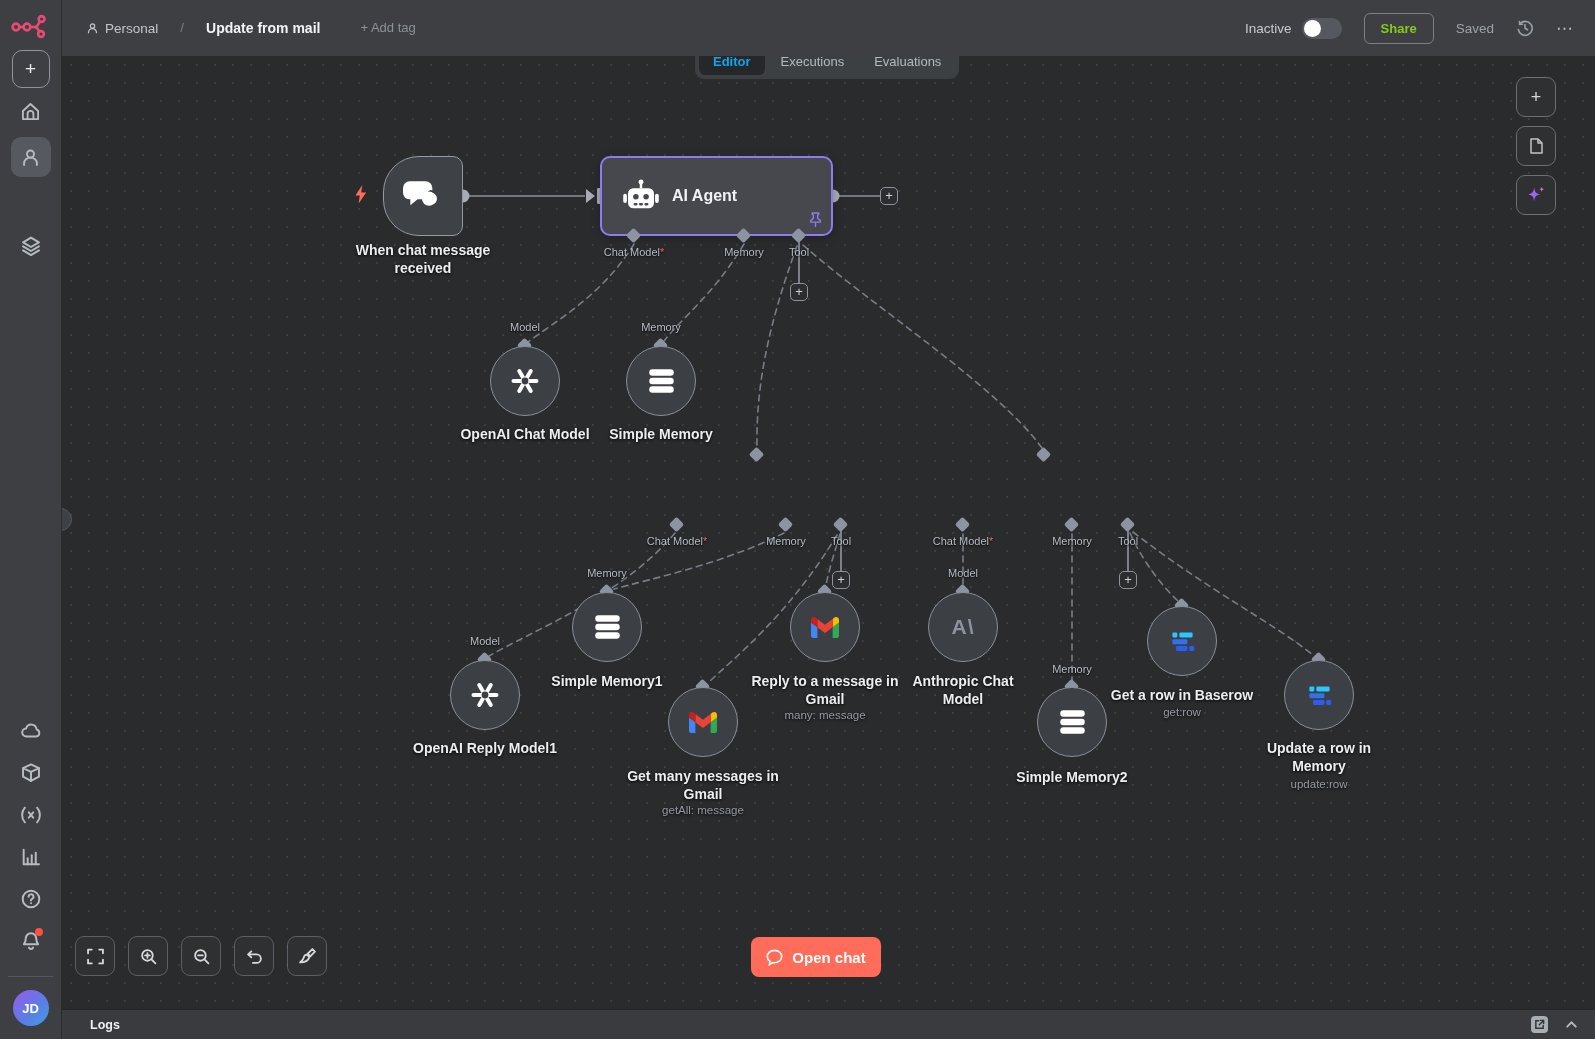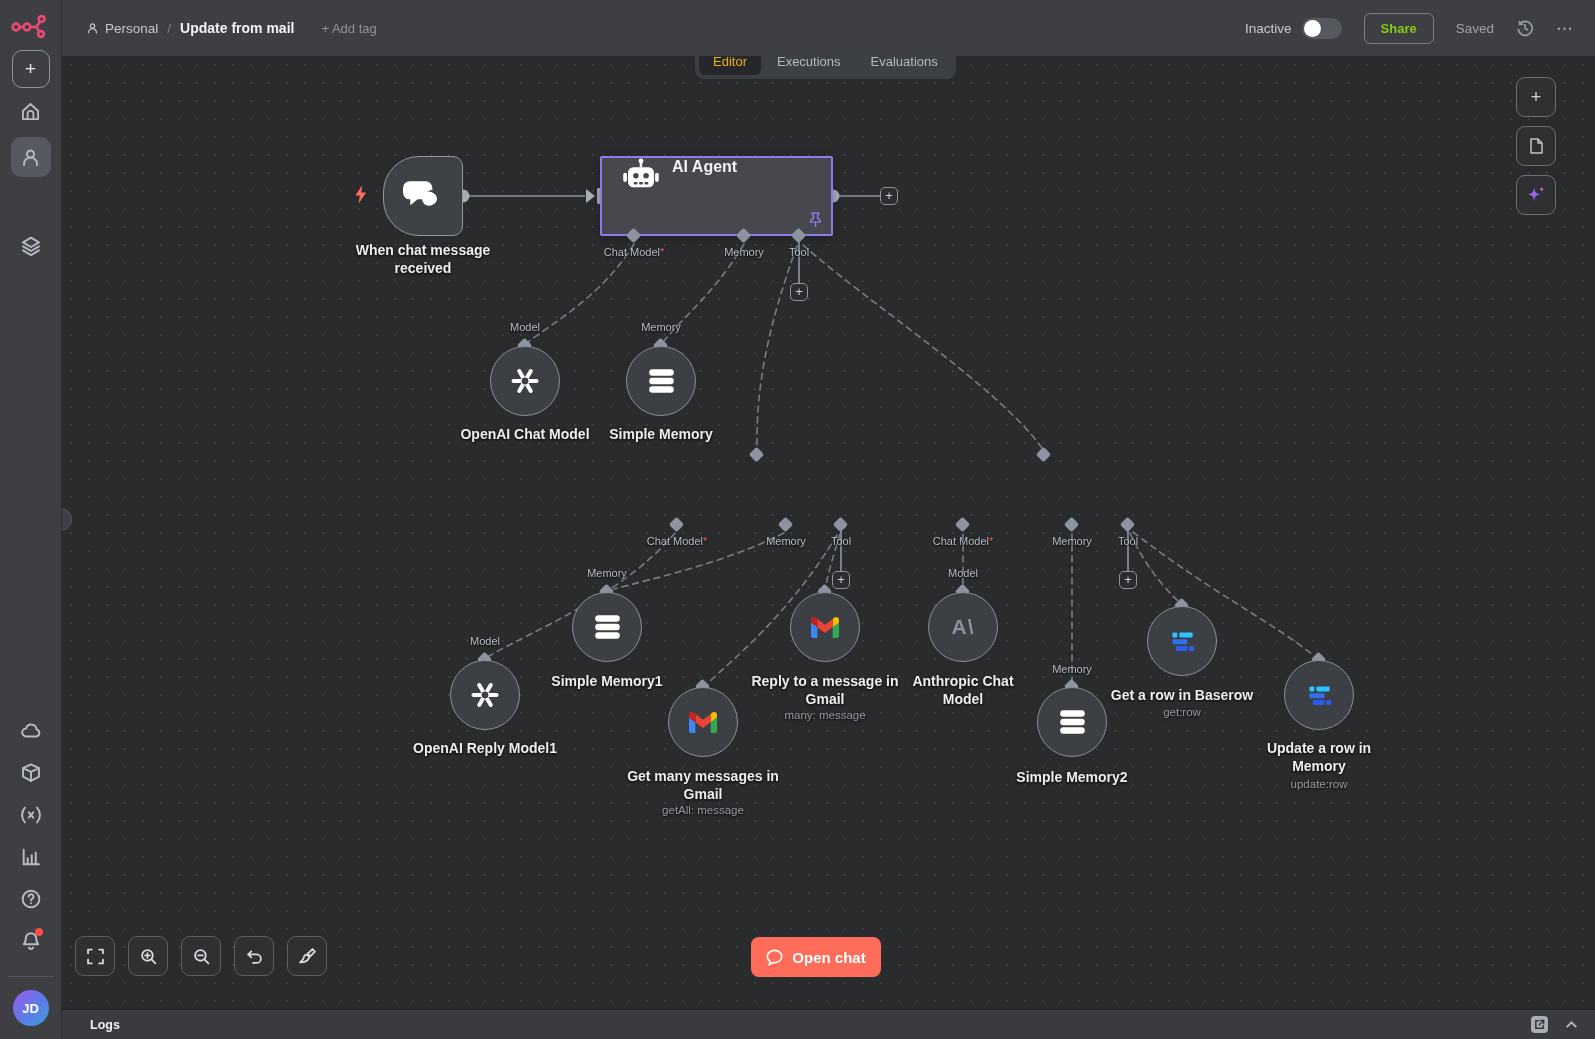--- a/index.html
+++ b/index.html
@@ -16,21 +16,21 @@
   .rail-ic.active { background:#56595f; }
   .rail svg.str { stroke:#b7bcc3; fill:none; stroke-width:1.6; stroke-linecap:round; stroke-linejoin:round; }
   .bell-dot { position:absolute; right:8px; top:7px; width:8px; height:8px; border-radius:50%; background:#ff4f42; }
   .rail-sep { position:absolute; left:8px; right:8px; top:976px; border-top:1px solid #53565b; }
   .avatar { position:absolute; left:50%; transform:translateX(-50%); top:990px; width:36px; height:36px; border-radius:50%;
     background:linear-gradient(135deg,#8a63e9 15%,#5b7ce6 55%,#3f9fe0 100%); display:flex; align-items:center; justify-content:center;
     font-size:13px; font-weight:bold; color:#fff; cursor:pointer; }
 
   
   .header { position:absolute; left:62px; top:0; right:0; height:56px; background:#3d3f43; display:flex; align-items:center; padding:0 20px 0 24px; z-index:20; }
-  .crumb { display:flex; align-items:center; gap:9px; font-size:13.5px; color:#c2c6cc; }
+  .crumb { display:flex; gap:22px; font-size:13.5px; color:#c2c6cc; }
   .crumb .proj { cursor:pointer; display:flex; align-items:center; gap:6px; }
   .crumb .sep { color:#787d85; }
   .crumb .wf { color:#f2f3f5; font-weight:700; font-size:14px; cursor:text; }
   .addtag { color:#8d929a; font-size:13px; margin-left:18px; cursor:pointer; }
   .hright { margin-left:auto; display:flex; align-items:center; gap:22px; }
   .inactive-wrap { display:flex; align-items:center; gap:10px; font-size:13.5px; color:#c6cad0; }
   .toggle { width:40px; height:21px; border-radius:11px; background:#55585e; position:relative; cursor:pointer; }
   .toggle .knob { position:absolute; left:2px; top:2px; width:17px; height:17px; border-radius:50%; background:#fff; }
   .share-btn { border:1px solid #7b7f86; border-radius:6px; background:transparent; color:#84cc16; font-size:13px; font-weight:700;
     padding:7px 16px; cursor:pointer; font-family:inherit; }
@@ -39,31 +39,31 @@
   .dots { font-size:17px; color:#b9bec5; letter-spacing:2px; cursor:pointer; }
 
   
   .canvas { position:absolute; left:62px; top:56px; width:1533px; height:953px; background:#292b2c;
     background-image:radial-gradient(circle,#3b3e40 1px,transparent 1.1px); background-size:18px 18px; z-index:5; }
   .wires { position:absolute; left:0; top:0; pointer-events:none; }
 
   
   .tabs { position:absolute; left:633px; top:-12px; display:flex; gap:2px; background:#3d4043; border-radius:9px; padding:4px; z-index:15; }
   .tab { font-size:13px; color:#b4b9c0; padding:6px 14px; border-radius:6px; cursor:pointer; white-space:nowrap; }
-  .tab.active { background:#26272a; color:#eab308; font-weight:400; }
+  .tab.active { background:#26272a; color:#0ea5e9; font-weight:700; }
 
   
   .float-btn { position:absolute; width:40px; height:40px; border:1px solid #6b6f76; border-radius:9px; background:#2e3032;
     display:flex; align-items:center; justify-content:center; cursor:pointer; color:#d4d7db; font-size:18px; font-weight:300; }
 
   
   .node-trigger { position:absolute; width:80px; height:80px; background:#3e4146; border:1.6px solid #949aa5;
     border-radius:36px 10px 10px 36px; display:flex; align-items:center; justify-content:center; cursor:pointer; }
-  .node-agent-main { position:absolute; width:233px; height:80px; background:#46484d; border:2px solid #8d7cf0; border-radius:2px;
-    display:flex; padding-left:20px; gap:12px; cursor:pointer; box-shadow:0 2px 10px rgba(0,0,0,.25); }
+  .node-agent-main { position:absolute; width:233px; height:80px; background:#46484d; border:2px solid #8d7cf0; border-radius:10px;
+    display:flex; align-items:center; padding-left:20px; gap:12px; cursor:pointer; box-shadow:0 2px 10px rgba(0,0,0,.25); }
   .node-pill { position:absolute; height:70px; background:#3c3f44; border:1.6px solid #8a909b; border-radius:35px;
     display:flex; align-items:center; padding-left:26px; gap:12px; cursor:pointer; }
   .cnode { position:absolute; width:70px; height:70px; border-radius:50%; background:#3c3f44; border:1.6px solid #8a909b;
     display:flex; align-items:center; justify-content:center; cursor:pointer; }
   .node-title { font-size:16px; font-weight:700; color:#f0f2f5; }
   .pill-title { font-size:15px; font-weight:700; color:#eef0f3; white-space:nowrap; }
   .nlabel { position:absolute; transform:translateX(-50%); text-align:center; font-size:14px; font-weight:700; color:#eceef2;
     text-shadow:0 1px 3px rgba(0,0,0,.9); line-height:1.25; }
   .nsub { position:absolute; transform:translateX(-50%); text-align:center; font-size:11.5px; color:#9499a2;
     text-shadow:0 1px 3px rgba(0,0,0,.9); white-space:nowrap; }

